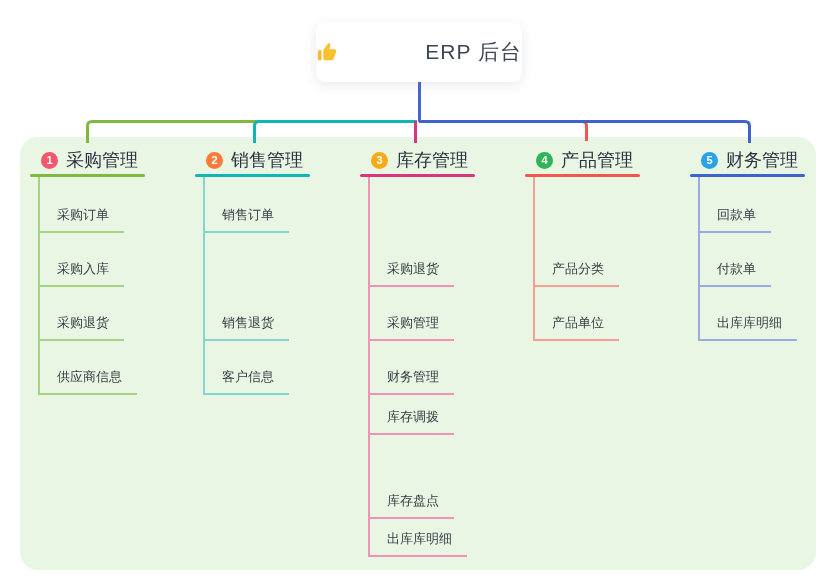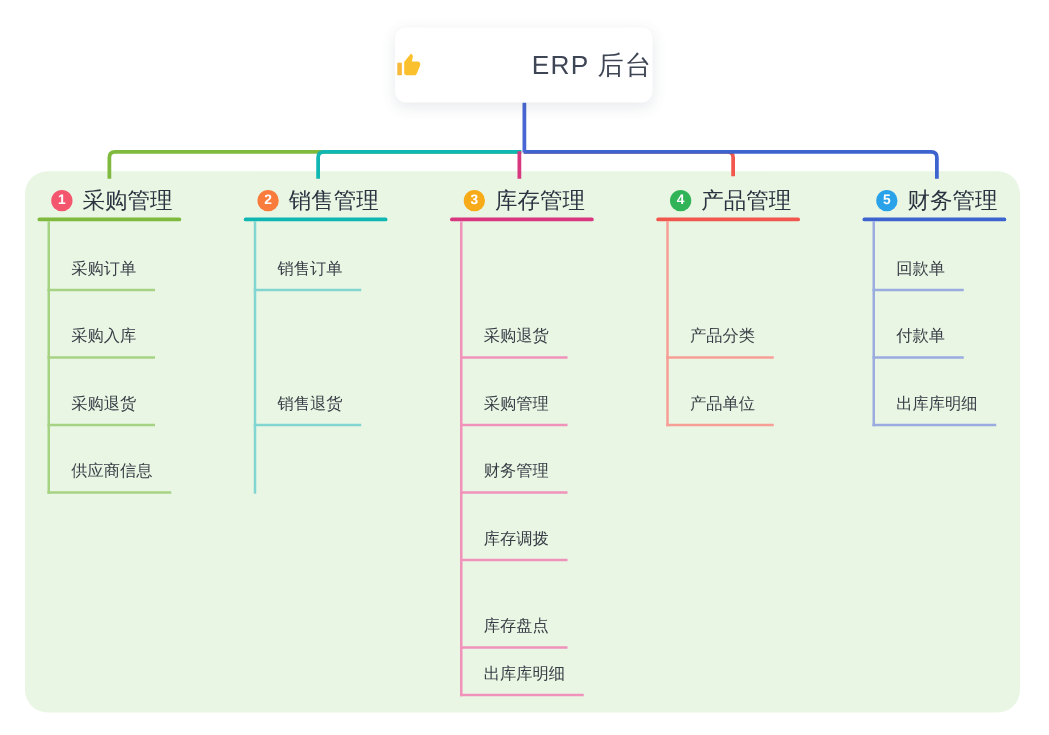--- a/index.html
+++ b/index.html
@@ -23,21 +23,21 @@
   .badge{width:17px;height:17px;border-radius:50%;margin-left:11px;
          display:flex;align-items:center;justify-content:center;
          color:#fff;font-size:11px;font-weight:bold;line-height:1;}
   .btxt{font-size:18px;font-weight:400;color:#2b3240;white-space:nowrap;}
   .tline{position:absolute;left:0;top:174px;width:115px;height:3px;border-radius:2px;}
   .vline{position:absolute;left:8px;top:177px;width:2px;}
 
   .child{position:absolute;left:8px;display:inline-block;white-space:nowrap;
          font-size:13px;line-height:18px;color:#383d45;
          padding:0 15px 7px 19px;border-bottom-width:2px;border-bottom-style:solid;cursor:pointer;}
-  .ct0{top:206px}.ct1{top:260px}.ct2{top:314px}.ct3{top:368px}.ct4{top:422px}.ct5{top:492px}.ct6{top:530px}
+  .ct0{top:206px}.ct1{top:260px}.ct2{top:314px}.ct3{top:368px}.ct4{top:408px}.ct5{top:492px}.ct6{top:530px}
 
   .b1 .badge{background:#f4566e}.b1 .tline{background:#7fba3f}
   .b1 .vline{background:#a6d383;height:218px}.b1 .child{border-bottom-color:#a6d383}
   .b2 .badge{background:#f97c3c}.b2 .tline{background:#10b6b2}
   .b2 .vline{background:#82d5d1;height:218px}.b2 .child{border-bottom-color:#82d5d1}
   .b3 .badge{background:#f7ab18}.b3 .tline{background:#d8367f}
   .b3 .vline{background:#f092ba;height:380px}.b3 .child{border-bottom-color:#f092ba}
   .b4 .badge{background:#31b457}.b4 .tline{background:#f2574e}
   .b4 .vline{background:#f79e97;height:164px}.b4 .child{border-bottom-color:#f79e97}
   .b5 .badge{background:#2aa2e9}.b5 .tline{background:#3d63cf}
@@ -84,20 +84,21 @@
 
   <div class="branch b2">
     <div class="btitle">
       <span class="badge">2</span>
       <span class="btxt">销售管理</span>
     </div>
     <div class="tline"></div>
     <div class="vline"></div>
     <div class="child ct0">销售订单</div>
     <div class="child ct2">销售退货</div>
+    <div class="child ct3">客户信息</div>
   </div>
 
   <div class="branch b3">
     <div class="btitle">
       <span class="badge">3</span>
       <span class="btxt">库存管理</span>
     </div>
     <div class="tline"></div>
     <div class="vline"></div>
     <div class="child ct1">采购退货</div>

